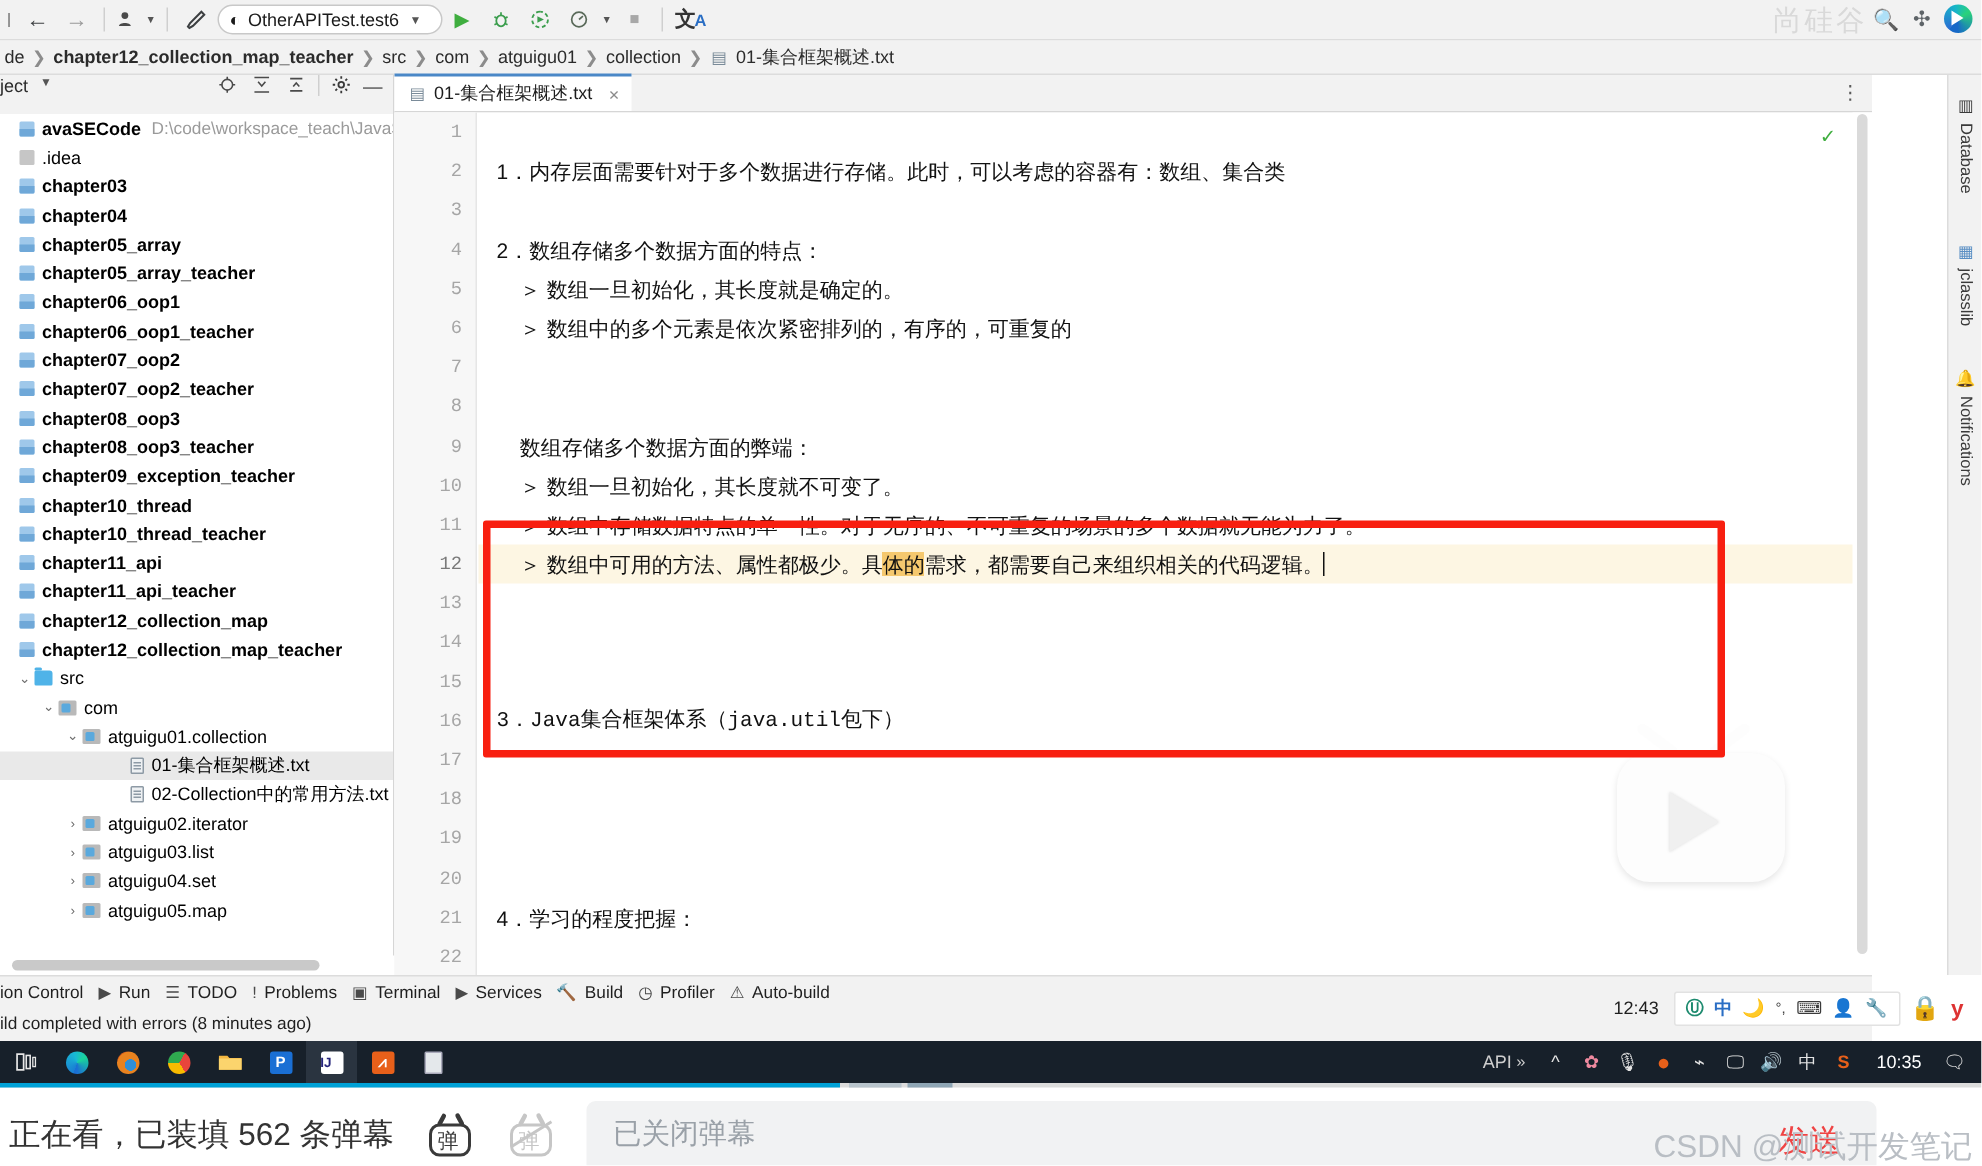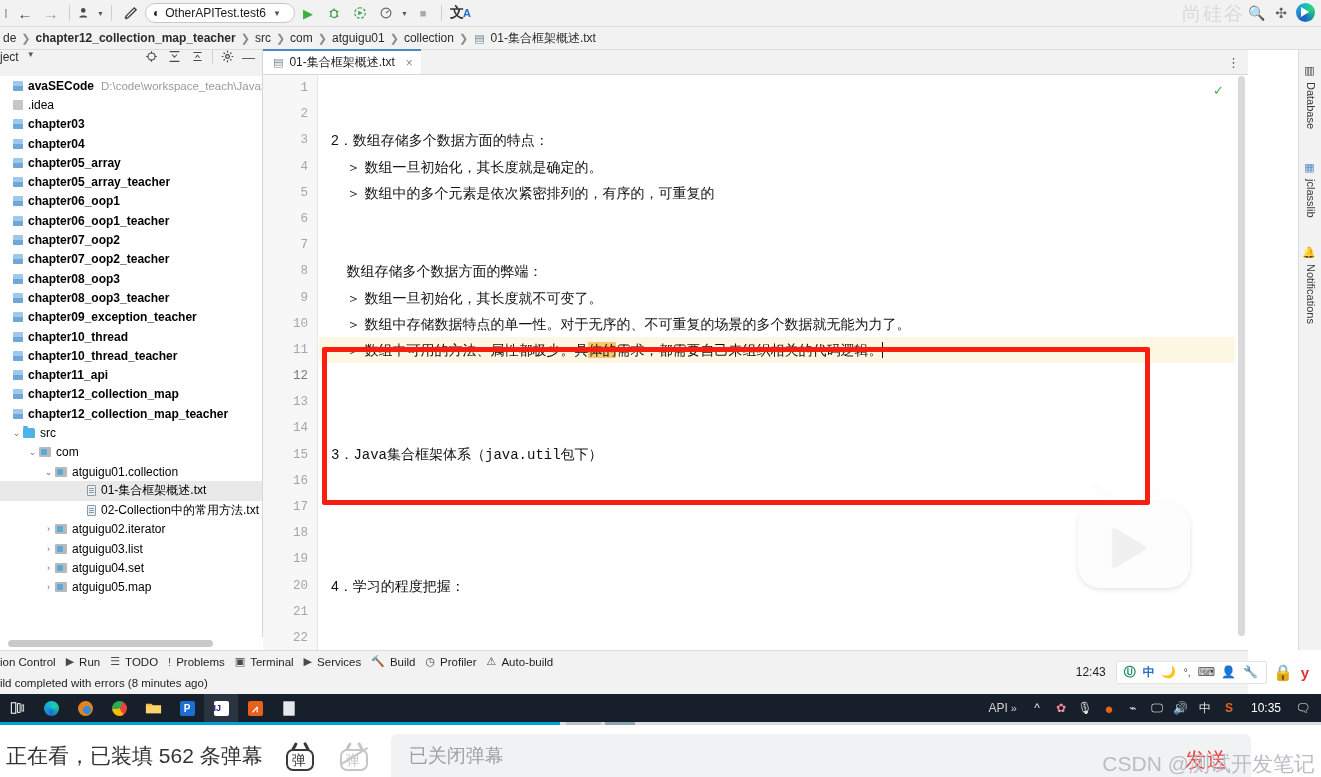--- a/index.html
+++ b/index.html
@@ -404,20 +404,25 @@
           <span class="tlbl bold">chapter10_thread_teacher</span>
         </div>
         <div class="trow">
           <span class="arr"></span>
           <span class="ico-mod"></span>
           <span class="tlbl bold">chapter11_api</span>
         </div>
         <div class="trow">
           <span class="arr"></span>
           <span class="ico-mod"></span>
+          <span class="tlbl bold">chapter11_api_teacher</span>
+        </div>
+        <div class="trow">
+          <span class="arr"></span>
+          <span class="ico-mod"></span>
           <span class="tlbl bold">chapter12_collection_map</span>
         </div>
         <div class="trow">
           <span class="arr"></span>
           <span class="ico-mod"></span>
           <span class="tlbl bold">chapter12_collection_map_teacher</span>
         </div>
         <div class="trow" style="padding-left: 10px;">
           <span class="arr">⌄</span>
           <span class="ico-fold src"></span>
@@ -498,20 +503,21 @@
         <div class="gl">16</div>
         <div class="gl">17</div>
         <div class="gl">18</div>
         <div class="gl">19</div>
         <div class="gl">20</div>
         <div class="gl">21</div>
         <div class="gl">22</div>
       </div>
     <div class="code" id="code">
         <div class="cl"></div>
+        <div class="cl">1．内存层面需要针对于多个数据进行存储。此时，可以考虑的容器有：数组、集合类</div>
         <div class="cl"></div>
         <div class="cl">2．数组存储多个数据方面的特点：</div>
         <div class="cl">    ＞ 数组一旦初始化，其长度就是确定的。</div>
         <div class="cl">    ＞ 数组中的多个元素是依次紧密排列的，有序的，可重复的</div>
         <div class="cl"></div>
         <div class="cl"></div>
         <div class="cl">    数组存储多个数据方面的弊端：</div>
         <div class="cl">    ＞ 数组一旦初始化，其长度就不可变了。</div>
         <div class="cl">    ＞ 数组中存储数据特点的单一性。对于无序的、不可重复的场景的多个数据就无能为力了。</div>
         <div class="cl hl"><span>    ＞ 数组中可用的方法、属性都极少。具</span><span class="sel-chars">体的</span><span>需求，都需要自己来组织相关的代码逻辑。</span><span class="caret"></span></div>

